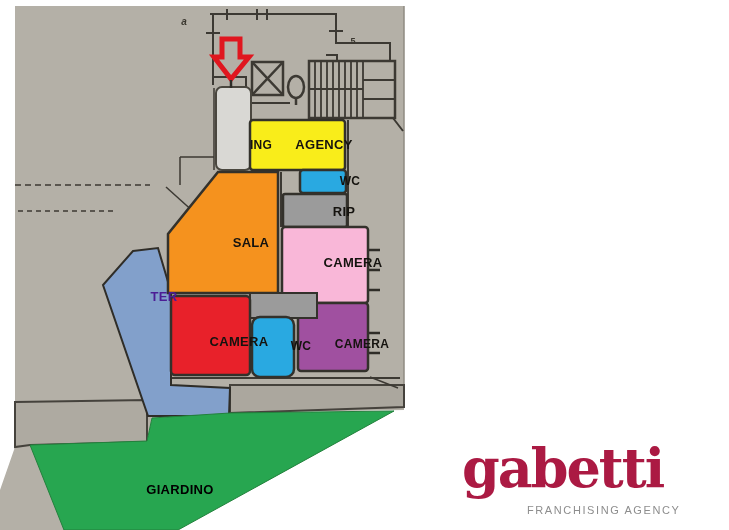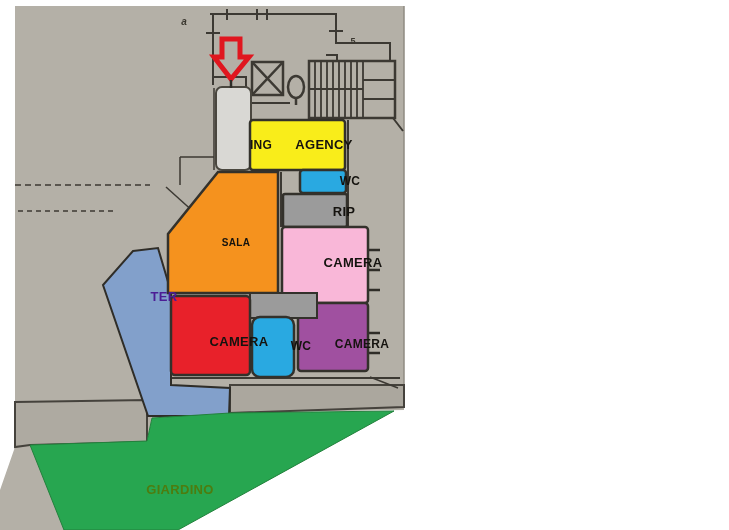--- a/index.html
+++ b/index.html
@@ -85,21 +85,23 @@
     </g>
   </svg>
 
   <div class="bg-note" style="left:184px;top:21px;font-size:10px;font-style:italic;">a</div>
   <div class="bg-note" style="left:353px;top:41px;font-size:9px;">5</div>
 
   <div class="room-label" style="left:233px;top:145px;font-size:12px;">ING</div>
   <div class="room-label" style="left:296px;top:144px;font-size:13px;">AGENCY</div>
   <div class="room-label" style="left:322px;top:181px;font-size:12px;">WC</div>
   <div class="room-label" style="left:312px;top:211px;font-size:13px;padding-left:8px;">RIP</div>
-  <div class="room-label" style="left:208px;top:242px;font-size:10px;">SALA</div>
+  <div class="room-label" style="left:223px;top:242px;font-size:13px;">SALA</div>
   <div class="room-label" style="left:325px;top:262px;font-size:13px;">CAMERA</div>
   <div class="room-label" style="left:136px;top:296px;font-size:13px;color:#4c1d95;">TER</div>
   <div class="room-label" style="left:211px;top:341px;font-size:13px;">CAMERA</div>
   <div class="room-label" style="left:273px;top:346px;font-size:12px;">WC</div>
   <div class="room-label" style="left:334px;top:344px;font-size:12px;">CAMERA</div>
-  <div class="room-label" style="left:152px;top:489px;font-size:13px;color:#4d7c0f;">GIARDINO</div>
+  <div class="room-label" style="left:152px;top:489px;font-size:13px;color:#000000;">GIARDINO</div>
 
+  <div id="brand" style="color: rgb(171, 26, 67);">gabetti</div>
+  <div id="tagline" style="color: rgb(141, 141, 141);">FRANCHISING AGENCY</div>
 </div>
 
 </body></html>

